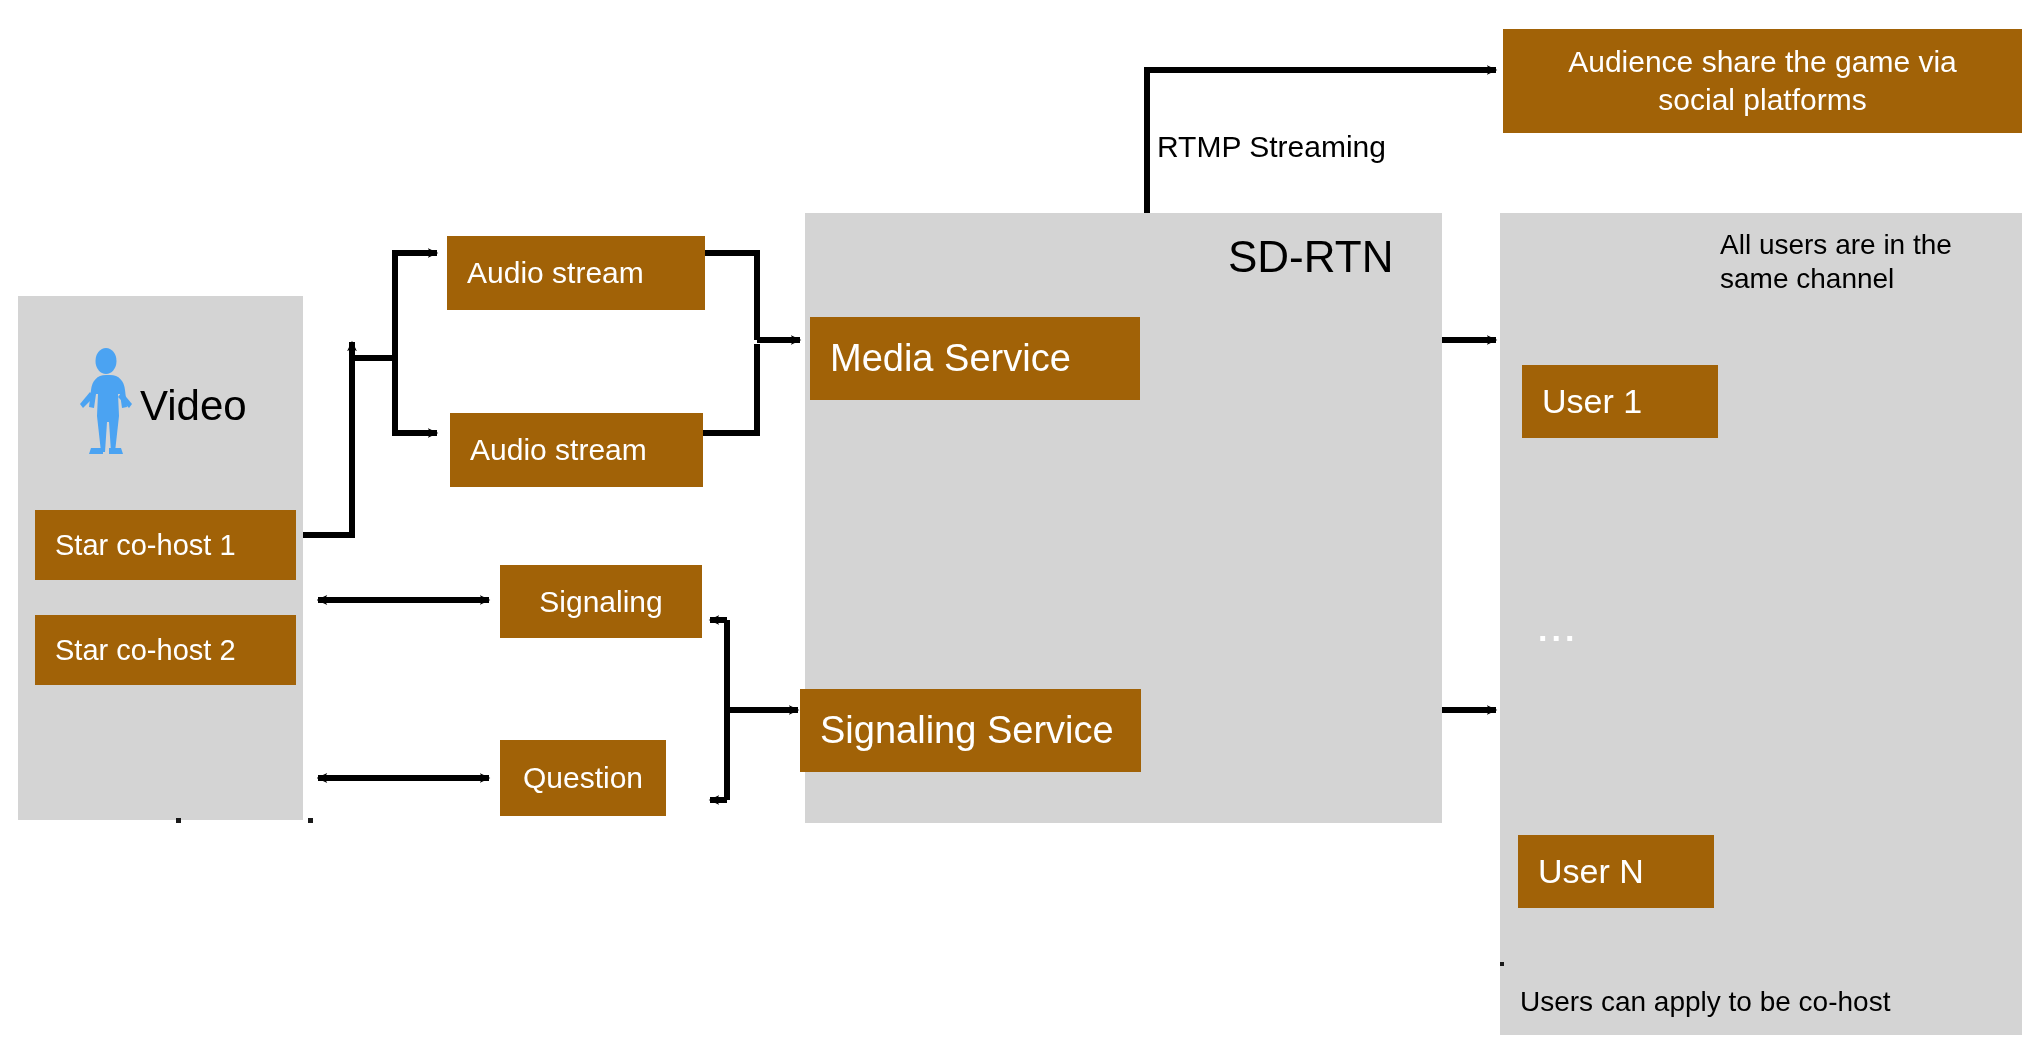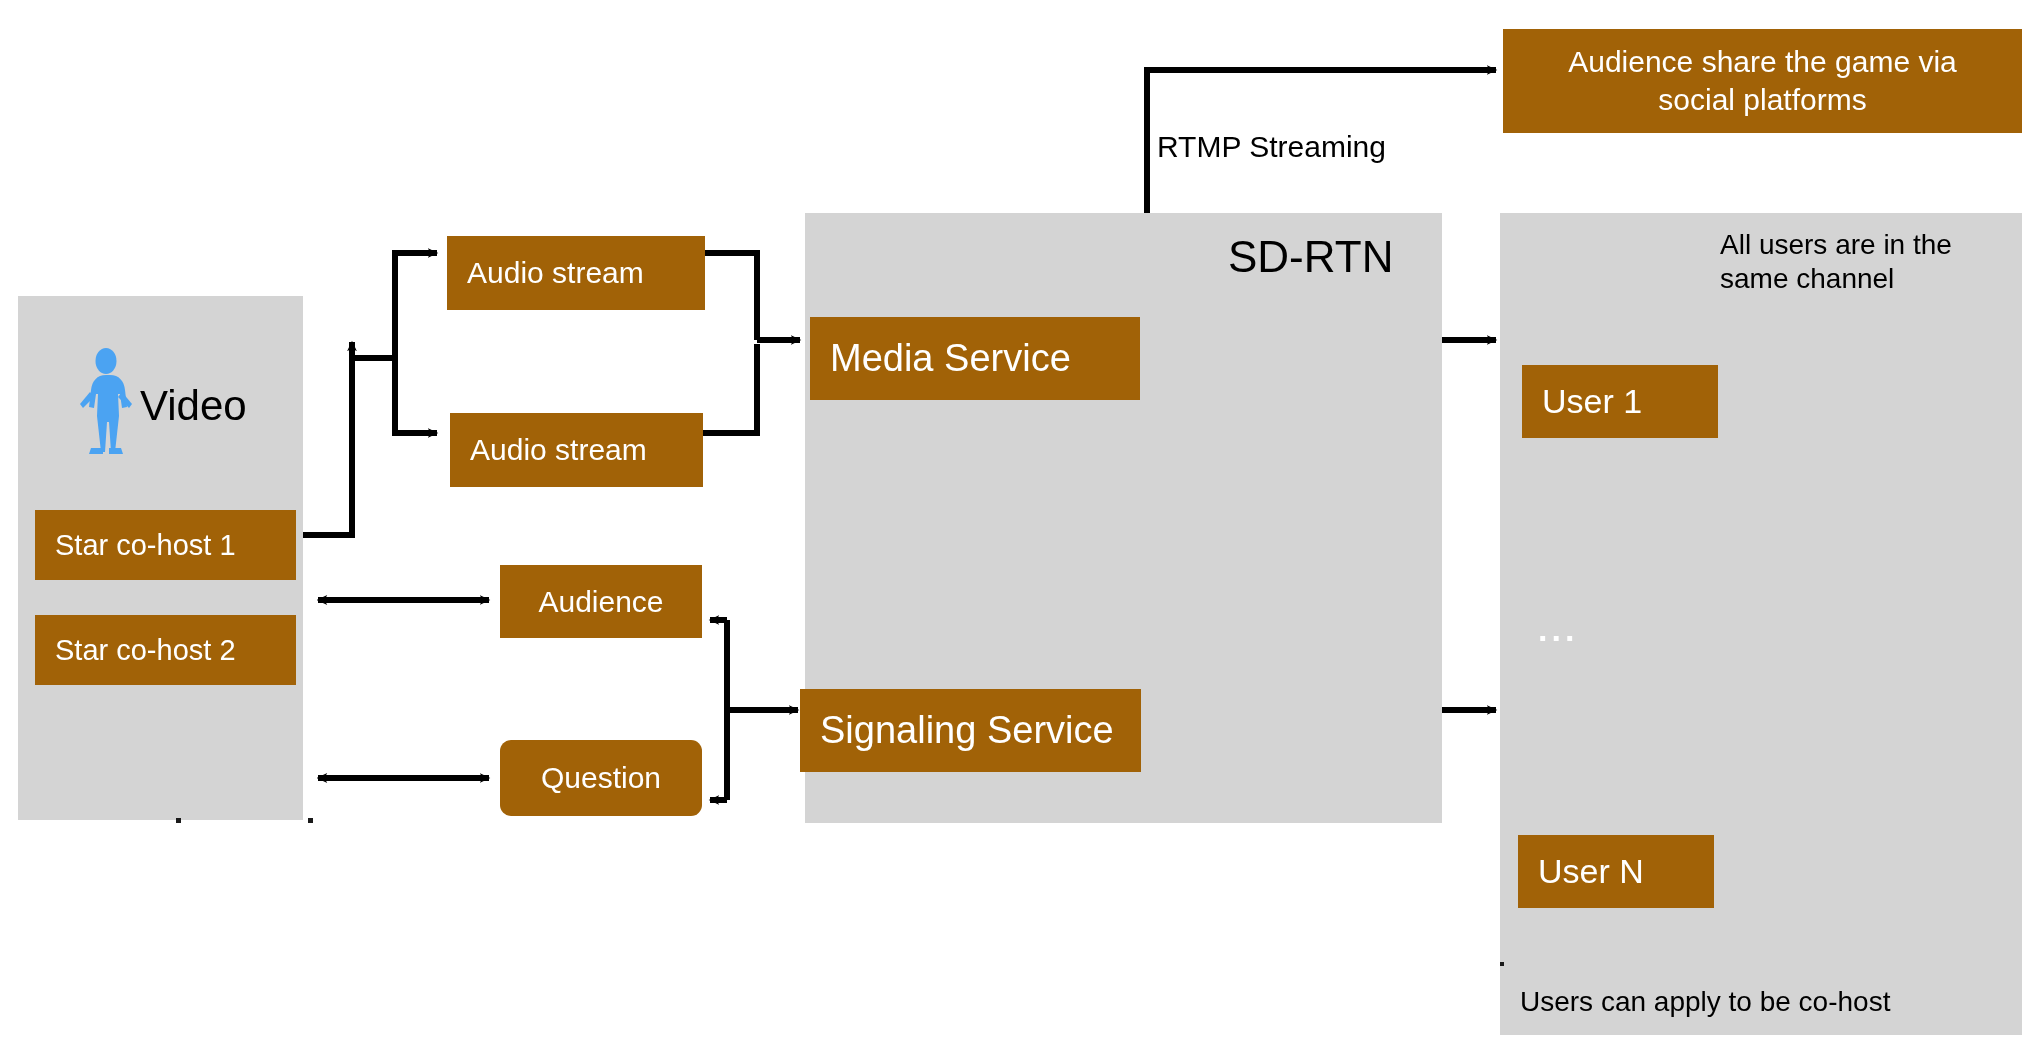--- a/index.html
+++ b/index.html
@@ -133,24 +133,24 @@
 
   <div class="bluebox left" style="left:447px; top:216px; width:258px; height:74px; font-size:30px;">
     <span>Audio stream</span>
   </div>
 
   <div class="bluebox left" style="left:450px; top:393px; width:253px; height:74px; font-size:30px;">
     <span>Audio stream</span>
   </div>
 
   <div class="bluebox center" style="left:500px; top:565px; width:202px; height:73px; font-size:30px;">
-    <span>Audience</span>
+    <span>Signaling</span>
   </div>
 
-  <div class="bluebox center" style="left:500px; top:740px; width:202px; height:76px; font-size:30px;border-radius:11px;">
+  <div class="bluebox center" style="left:500px; top:740px; width:166px; height:76px; font-size:30px;">
     <span>Question</span>
   </div>
 
   <div class="panel" style="left:805px; top:213px; width:637px; height:610px;"></div>
 
   <div class="label-bold" style="left:1228px; top:230px; font-size:44px;">SD-RTN</div>
 
   <div class="bluebox left" style="left:810px; top:297px; width:330px; height:83px; font-size:38px;">
     <span>Media Service</span>
   </div>

